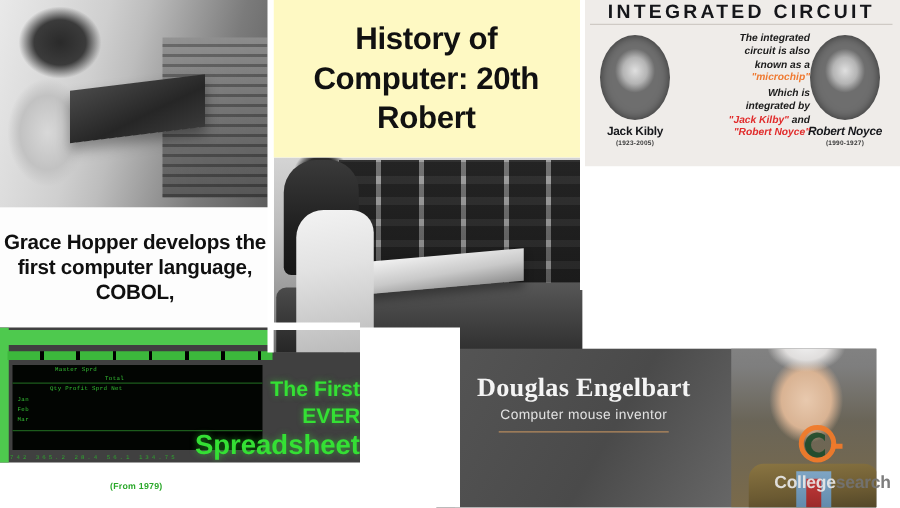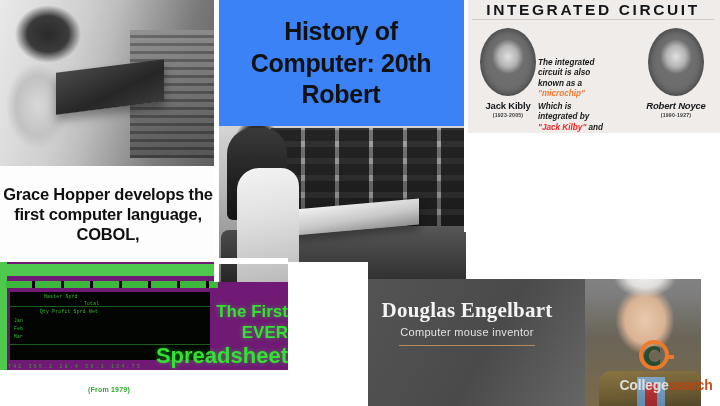--- a/index.html
+++ b/index.html
@@ -42,21 +42,21 @@
       linear-gradient(180deg,#8a8a8a,#4b4b4b);
     opacity:.85;
   }
   #hopper-caption{
     position:absolute;left:0;top:166px;width:216px;height:96px;
     display:flex;align-items:center;justify-content:center;
     font-size:16.5px;letter-spacing:-.2px;padding:0 3px;box-sizing:border-box;
   }
 
   
-  #visicalc-panel{left:0;top:262px;width:290px;height:108px;background:#701a75;}
+  #visicalc-panel{left:0;top:262px;width:290px;height:108px;background:#404040;}
   #visicalc-greenbar{
     position:absolute;left:0;top:2px;width:218px;height:12px;background:#4ec94e;
   }
   #visicalc-greenbar2{
     position:absolute;left:6px;top:19px;width:212px;height:7px;
     background:repeating-linear-gradient(90deg,#3cb83c 0 26px, #000 26px 29px);
   }
   #visicalc-grid{
     position:absolute;left:10px;top:30px;width:200px;height:68px;
     background:#020502;
@@ -76,21 +76,21 @@
     text-align:right;text-shadow:0 0 5px rgba(52,224,52,.55);
   }
   #visicalc-text .l3{font-size:22px;}
   #visicalc-from{
     position:absolute;left:0;top:386px;width:218px;text-align:center;
     color:#2aa82a;font-size:7px;font-weight:700;letter-spacing:.2px;
   }
   #visicalc-leftstrip{position:absolute;left:0;top:0;width:7px;height:144px;background:#4ec94e;}
 
   
-  #title-panel{left:216px;top:0;width:250px;height:126px;background:#3b82f6;}
+  #title-panel{left:216px;top:0;width:250px;height:126px;background:#fef9c3;}
   #title-text{
     position:absolute;left:0;top:16px;width:250px;
     text-align:center;font-size:25px;font-weight:700;color:#111;
     line-height:1.26;letter-spacing:-.3px;
   }
 
   
   #mainframe-panel{left:219px;top:126px;width:247px;height:156px;}
   #mainframe-photo{
     position:absolute;inset:0;
@@ -155,22 +155,22 @@
   }
   #ic-name-left{left:0px;}
   #ic-name-right{left:168px;font-style:italic;}
   .ic-dates{
     position:absolute;top:112px;width:84px;text-align:center;
     font-size:5.2px;font-weight:700;color:#3a3a3a;letter-spacing:.2px;
   }
   #ic-dates-left{left:0px;}
   #ic-dates-right{left:168px;}
   #ic-block1,#ic-block2{
-    position:absolute;left:72px;width:110px;text-align:left;
-    font-size:8.2px;font-weight:800;font-style:italic;color:#1a1a1a;line-height:1.26;margin-top:32px;
+    position:absolute;left:72px;width:110px;text-align:right;
+    font-size:8.2px;font-weight:800;font-style:italic;color:#1a1a1a;line-height:1.26;
   }
   #ic-block1{top:26px;}
   #ic-block2{top:70px;}
   .ic-orange{color:#ef7a32;}
   .ic-red{color:#e12b2b;}
 
   
   #belllabs-caption{
     left:466px;top:137px;width:254px;height:92px;
     background:#fdfdfd;
@@ -227,21 +227,21 @@
     pointer-events:none;
   }
   #wm-logo{
     position:absolute;left:24px;top:0px;width:40px;height:40px;
   }
   #wm-text{
     position:absolute;left:0px;top:40px;width:108px;text-align:center;
     font-size:14px;font-weight:700;letter-spacing:-.2px;
     color:#e8e8e8;opacity:.92;
   }
-  #wm-text .wm-orange{color:#c2410c;}
+  #wm-text .wm-orange{color:#737373;}
 
   
   .seam{position:absolute;background:#ffffff;}
 </style>
 </head>
 <body>
 
 <div class="stage">
 
   <div class="panel" id="hopper-panel">

